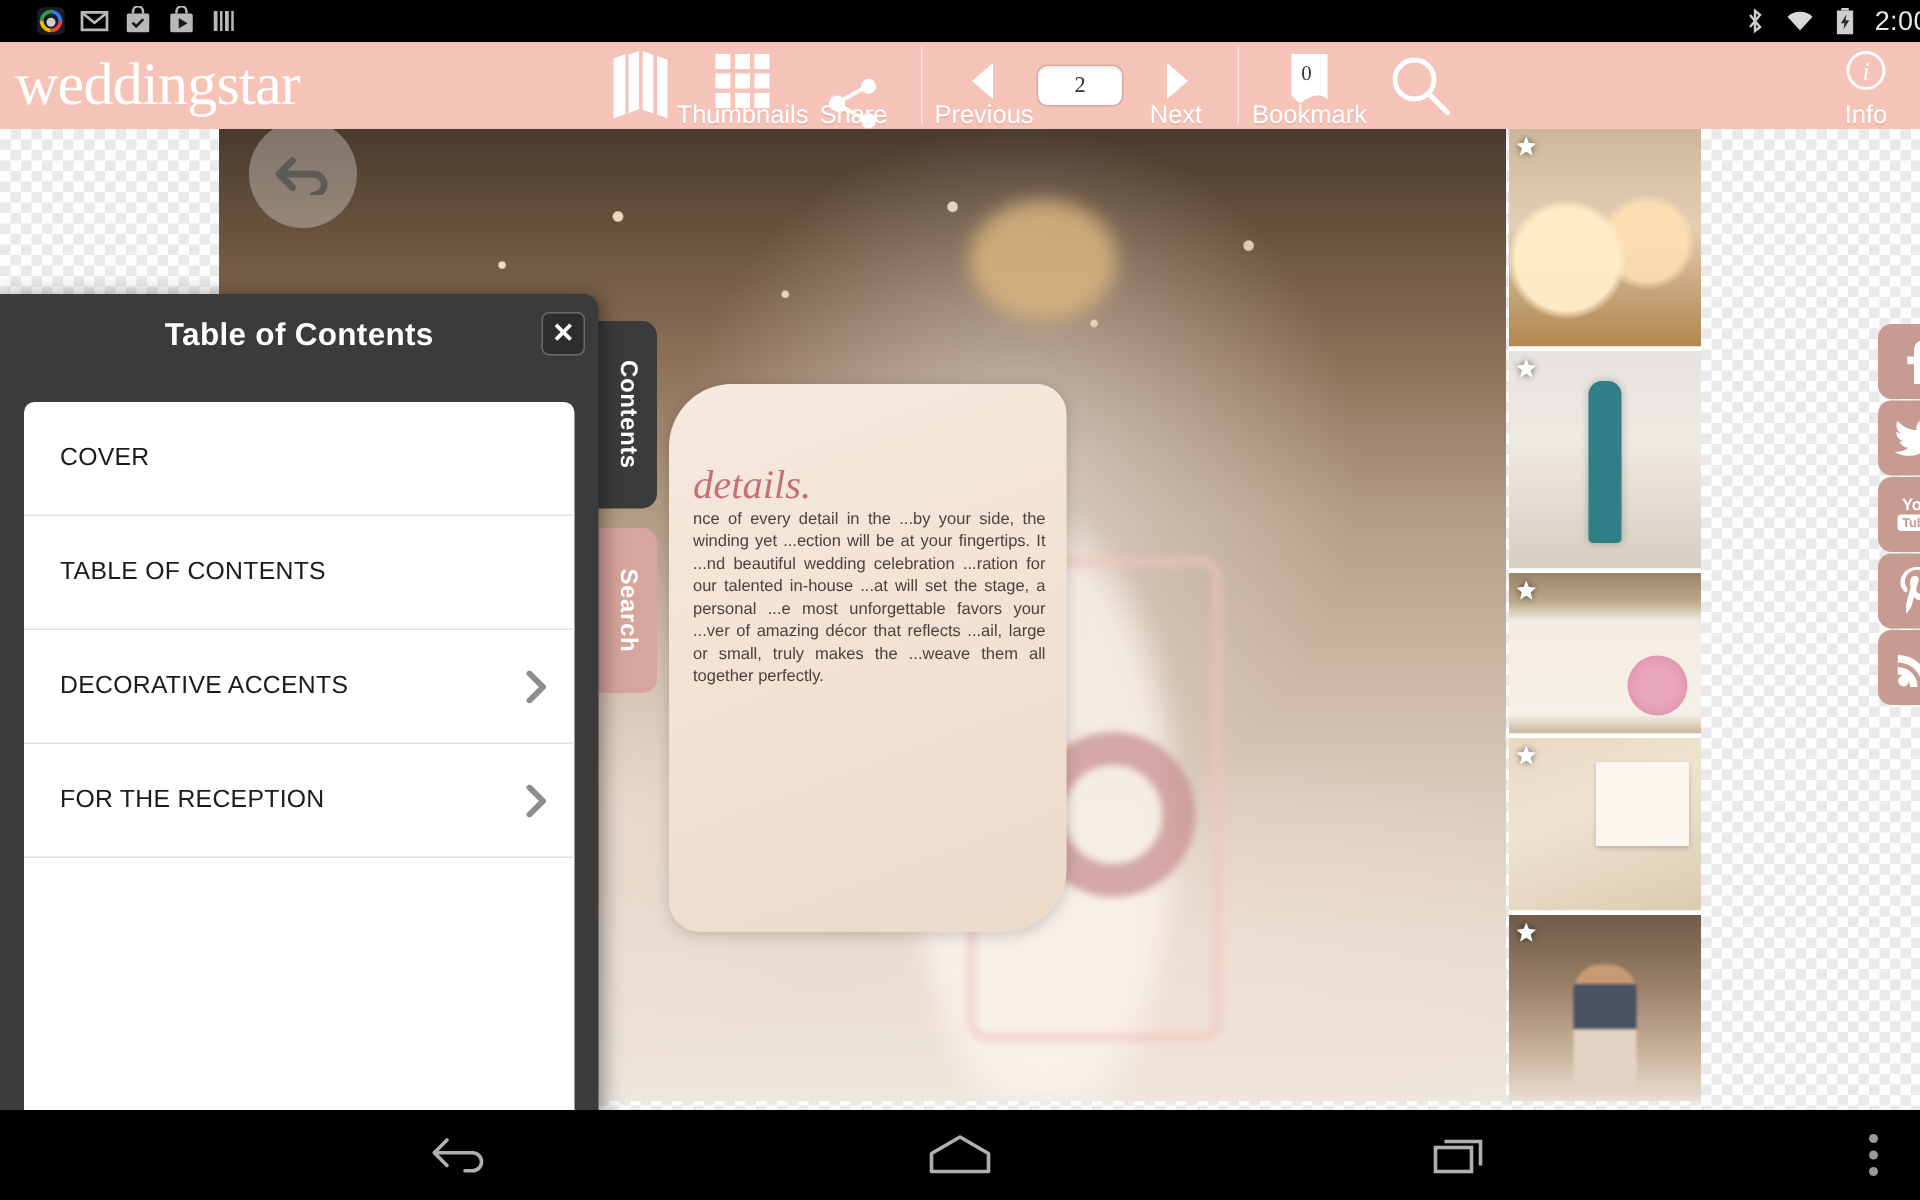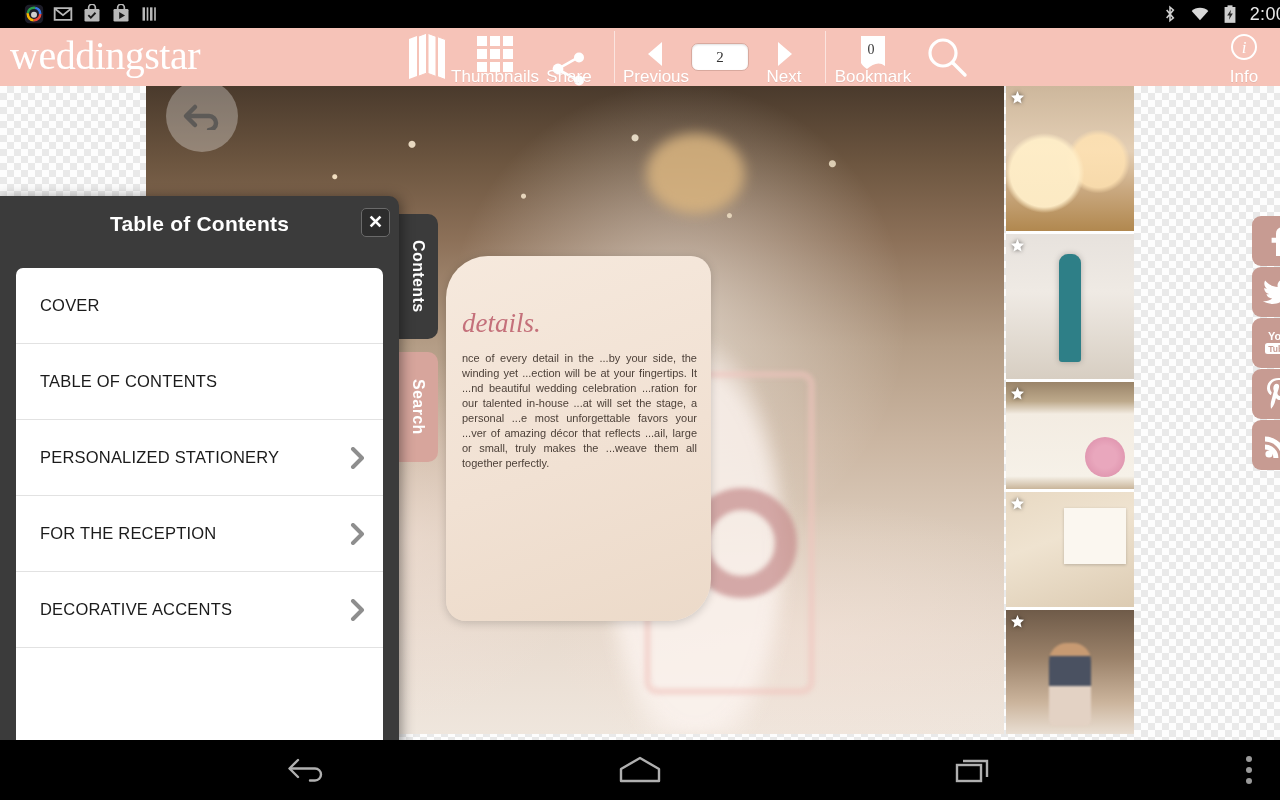--- a/index.html
+++ b/index.html
@@ -134,21 +134,21 @@
   
   .callout{
     position:absolute; left:300px; top:170px; width:265px; height:365px;
     background:linear-gradient(160deg,#f6e9dd 0%, #f1e1d3 55%, #ecdac9 100%);
     border-radius:42px 20px 42px 20px;
     box-shadow:0 2px 10px rgba(0,0,0,.18);
     padding:52px 14px 18px 16px; overflow:hidden;
   }
   .callout h3{
     font-family:"Liberation Serif",serif; font-style:italic; font-weight:400;
-    font-size:27px; color:#c4707a; margin-bottom:12px;
+    font-size:27px; color:#c4707a; 
   }
   .callout p{
     font-size:11px; line-height:15px; color:#4d4139; text-align:justify;
   }
   .callout .sig{
     font-family:"Liberation Serif",serif; font-style:italic;
     font-size:21px; color:#5a4a40; margin-top:26px;
   }
 
   
@@ -487,37 +487,31 @@
     <div class="toc-list">
 
       <div class="toc-item">
         <span class="lbl">COVER</span>
       </div>
 
       <div class="toc-item">
         <span class="lbl">TABLE OF CONTENTS</span>
       </div>
 
+
+
       <div class="toc-item">
-        <span class="lbl">PERSONALIZED STATIONERY</span>
+        <span class="lbl">DECORATIVE ACCENTS</span>
         <svg class="chev" width="15" height="22" viewBox="0 0 15 22">
           <path d="M3 2l9 9-9 9" fill="none" stroke="#8e8e8e" stroke-width="4" stroke-linecap="round" stroke-linejoin="round"></path>
         </svg>
       </div>
 
-
       <div class="toc-item">
         <span class="lbl">FOR THE RECEPTION</span>
-        <svg class="chev" width="15" height="22" viewBox="0 0 15 22">
-          <path d="M3 2l9 9-9 9" fill="none" stroke="#8e8e8e" stroke-width="4" stroke-linecap="round" stroke-linejoin="round"></path>
-        </svg>
-      </div>
-
-      <div class="toc-item">
-        <span class="lbl">DECORATIVE ACCENTS</span>
         <svg class="chev" width="15" height="22" viewBox="0 0 15 22">
           <path d="M3 2l9 9-9 9" fill="none" stroke="#8e8e8e" stroke-width="4" stroke-linecap="round" stroke-linejoin="round"></path>
         </svg>
       </div>
 
 
 
     </div>
   </div>
 

